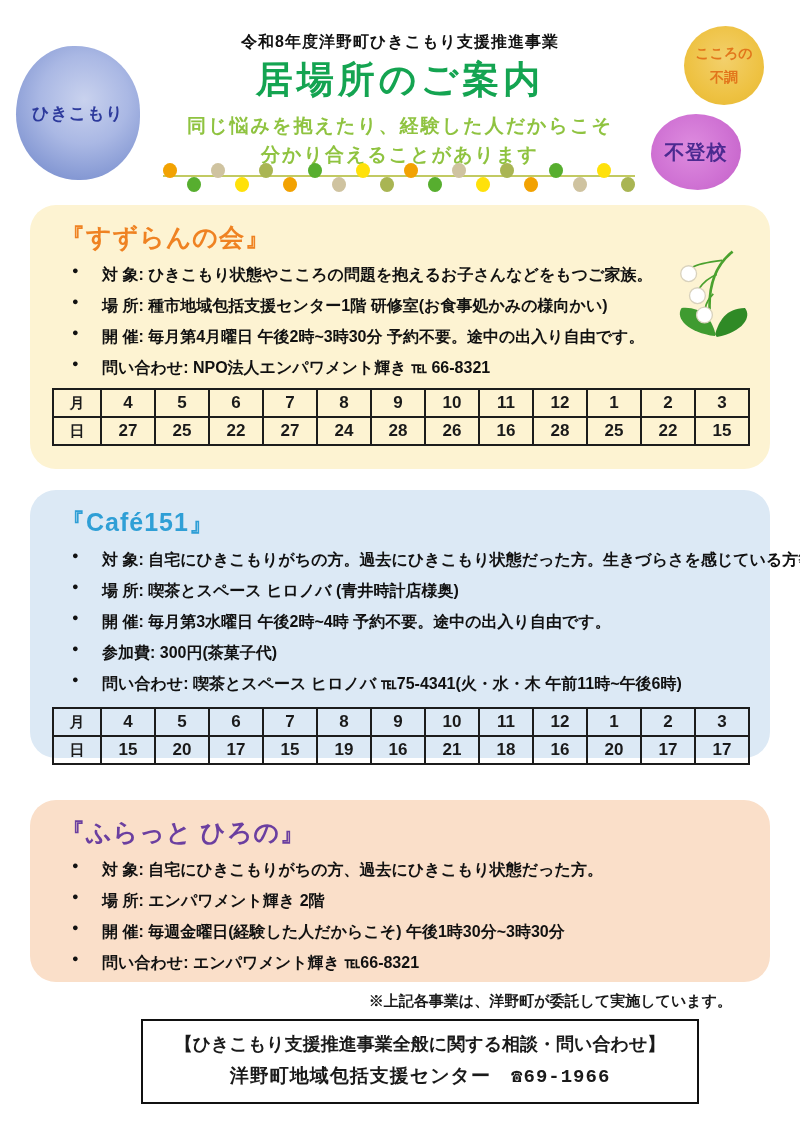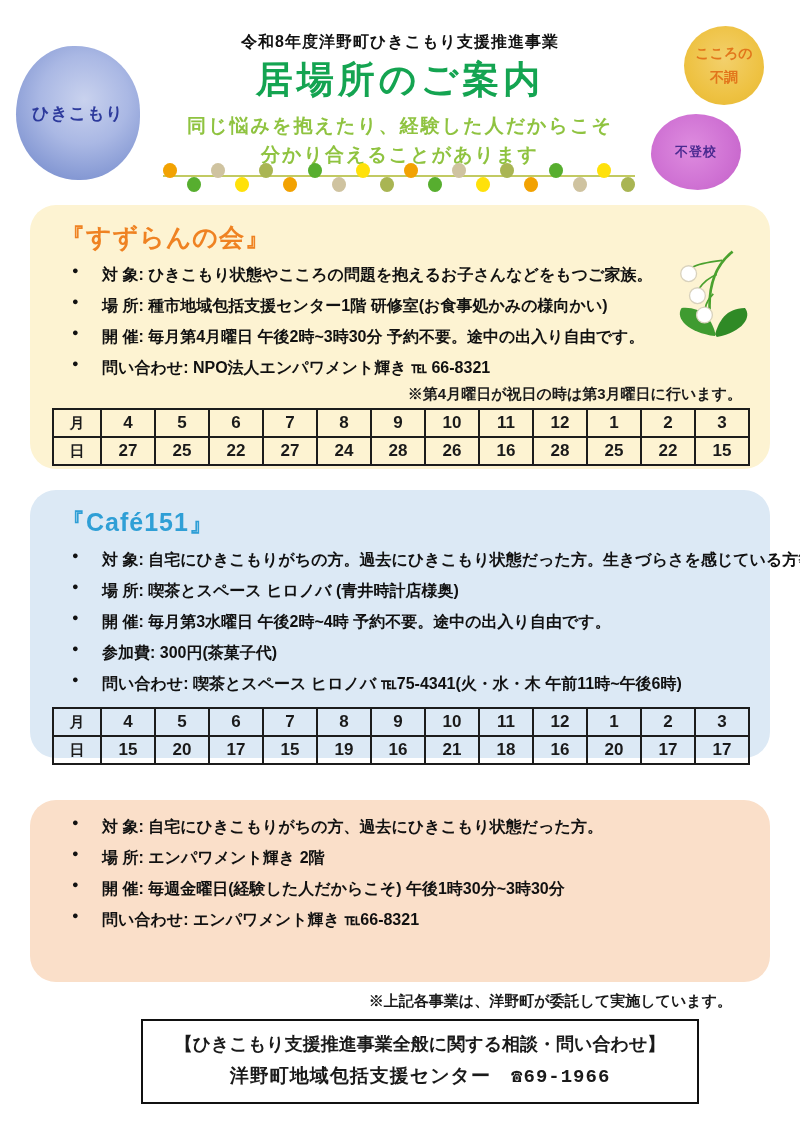--- a/index.html
+++ b/index.html
@@ -22,21 +22,21 @@
     border-radius:47% 53% 49% 51% / 52% 50% 48% 50%;
     background:radial-gradient(circle at 55% 40%, #c9d2ee 0%, #aab8e4 42%, #8296d2 78%, #7a8ecd 100%);
     color:#2d3a9c;font-size:17px;letter-spacing:1px;}
   .badge-kokoro{left:684px;top:26px;width:80px;height:79px;
     border-radius:52% 48% 50% 50% / 50% 52% 48% 50%;
     background:radial-gradient(circle at 50% 42%, #f3d06c 0%, #eec243 60%, #e6b72e 100%);
     color:#e2761b;font-size:14px;line-height:1.7;}
   .badge-futoko{left:651px;top:114px;width:90px;height:76px;
     border-radius:50% 50% 48% 52% / 52% 48% 52% 48%;
     background:radial-gradient(circle at 45% 45%, #de8cdf 0%, #d073d4 55%, #c25fc7 100%);
-    color:#4b2a90;font-size:13px;letter-spacing:1px;}
+    color:#4b2a90;font-size:20px;letter-spacing:1px;}
   
   .card{position:absolute;left:30px;width:740px;border-radius:26px;box-sizing:border-box;padding:12px 22px 12px 22px;}
   .card-suzuran{top:205px;height:264px;background:#fdf3d2;}
   .card-cafe{top:490px;height:268px;background:#dce9f5;}
   .card-furatto{top:800px;height:182px;background:#fadfc9;}
   .card-title{font-size:25px;font-weight:bold;margin:4px 0 6px 8px;letter-spacing:1px;}
   .t-orange{color:#ef8222;}
   .t-blue{color:#2f9fd6;}
   .t-purple{color:#6b3fa0;}
   .items{margin:0;padding:0;list-style:none;}
@@ -156,21 +156,20 @@
         <span class="bullet">●</span>
         <span class="item-text">開 催: 毎月第4月曜日 午後2時~3時30分 予約不要。途中の出入り自由です。</span>
       </li>
 
       <li class="item">
         <span class="bullet">●</span>
         <span class="item-text">問い合わせ: NPO法人エンパワメント輝き ℡ 66-8321</span>
       </li>
 
   </ul>
-  <div class="holiday-note">※第4月曜日が祝日の時は第3月曜日に行います。</div>
   <div class="schedule">
     <div class="s-row">
       <div class="s-cell s-label">月</div>
       <div class="s-cell">4</div>
         <div class="s-cell">5</div>
         <div class="s-cell">6</div>
         <div class="s-cell">7</div>
         <div class="s-cell">8</div>
         <div class="s-cell">9</div>
         <div class="s-cell">10</div>
@@ -256,20 +255,21 @@
         <div class="s-cell">18</div>
         <div class="s-cell">16</div>
         <div class="s-cell">20</div>
         <div class="s-cell">17</div>
         <div class="s-cell">17</div>
     </div>
   </div>
 </section>
 
 <section class="card card-furatto">
+  <h2 class="card-title t-purple">『ふらっと ひろの』</h2>
   <ul class="items">
 
       <li class="item">
         <span class="bullet">●</span>
         <span class="item-text">対 象: 自宅にひきこもりがちの方、過去にひきこもり状態だった方。</span>
       </li>
 
       <li class="item">
         <span class="bullet">●</span>
         <span class="item-text">場 所: エンパワメント輝き 2階</span>

